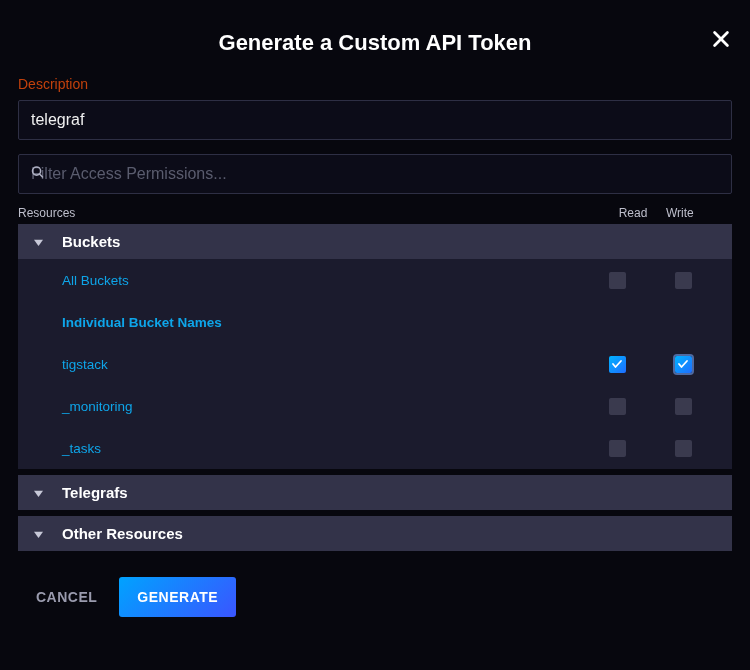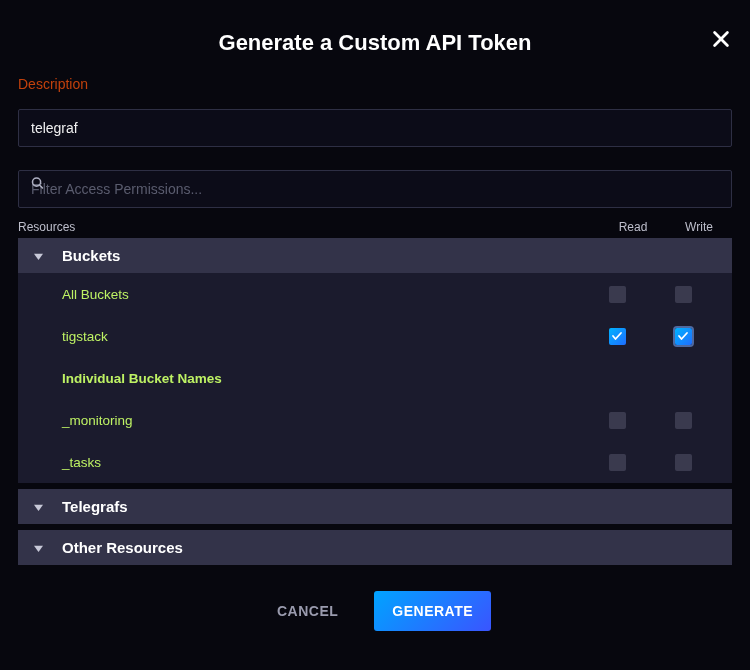--- a/index.html
+++ b/index.html
@@ -12,55 +12,55 @@
       overflow: hidden;
     }
     .modal { padding: 18px; }
     .header { position: relative; text-align: center; margin-bottom: 20px; margin-top: 12px; }
     .title { font-size: 22px; font-weight: 600; color: #fff; }
     .close { position: absolute; right: 0; top: -2px; color:#fff; cursor:pointer; }
     .close svg { width:22px; height:22px; }
     .field-label { font-size:14px; color:#c2410c; margin-bottom:8px; }
     .text-input {
       width:100%; background:#0c0c18; border:1px solid #2e2f44; color:#f0f0f0;
-      padding:10px 12px; font-size:14px; border-radius:2px; outline:none;margin-top:9px;
+      padding:10px 12px; font-size:16px; border-radius:2px; outline:none;
     }
     .search-wrap { position:relative; margin-top:14px; }
     .search-wrap .search-icn { position:absolute; left:12px; top:50%; transform:translateY(-50%); color:#aeb0c2; }
     .search-wrap .search-icn svg{ width:15px; height:15px;}
     .search-wrap input { }
     .search-wrap input::placeholder { color:#5a5c6e; }
     .col-headers { display:flex; align-items:center; font-size:12px; color:#bebfcc; margin-top:8px; padding:4px 0;}
     .col-res { flex:1; }
     .col-read { width:66px; text-align:center; }
-    .col-write { width:66px; text-align:center; }
+    .col-write { width:66px; text-align:left; }
     .group-head {
       background:#333349; height:35px; display:flex; align-items:center;
       padding:0 16px; font-size:15px; font-weight:600; color:#fff; cursor:pointer;
     }
     .group-head .chev { width:10px; margin-right:18px; color:#c8c9d8; }
     .group-head .chev svg{ width:9px; height:9px;}
     .rows { background:#1b1b2d; }
     .row {
       display:flex; align-items:center; height:42px; padding:0 16px; font-size:13.5px;
     }
     .row .indent { width:28px; }
-    .row .label { flex:1; color:#bef264; }
+    .row .label { flex:1; color:#0ea5e9; }
     .row .bold { font-weight:700; }
     .row .cell { width:66px; display:flex; justify-content:center; }
     .cbx {
       width:17px; height:17px; border-radius:2px; background:#3a3a4e; display:flex;
       align-items:center; justify-content:center; color:#fff; cursor:pointer;
     }
     .cbx.on { background: linear-gradient(135deg,#00b3ff,#1f6dff); }
     .cbx.on.highlight { box-shadow: 0 0 0 2px rgba(120,170,255,0.55); }
     .cbx svg{ width:12px; height:12px; display:none;}
     .cbx.on svg{ display:block;}
     .spacer { height:6px; }
-    .footer { display:flex; justify-content:center; gap:18px; margin-top:26px; }
+    .footer { display:flex; justify-content:flex-start; gap:4px; margin-top:26px; }
     .btn { border:none; background:none; font-size:14px; font-weight:700; letter-spacing:.5px; cursor:pointer; padding:12px 18px; }
     .btn-cancel { color:#9a9bae; }
     .btn-primary { background: linear-gradient(135deg,#00a3ff,#3a55ff); color:#fff; border-radius:3px; }
   </style>
 </head>
 <body>
 
 <div class="modal">
 
   <div class="header">
@@ -109,42 +109,42 @@
       <span class="cell">
           <span class="cbx"></span>
         </span>
       <span class="cell">
           <span class="cbx"></span>
         </span>
     </div>
 
     <div class="row">
       <span class="indent"></span>
+      <span class="label bold">Individual Bucket Names</span>
+      <span class="cell"></span>
+        <span class="cell"></span>
+    </div>
+
+    <div class="row">
+      <span class="indent"></span>
       <span class="label">tigstack</span>
       <span class="cell">
           <span class="cbx on">
             <svg viewBox="0 0 24 24" fill="none" stroke="white" stroke-width="3.5" stroke-linecap="round" stroke-linejoin="round">
               <polyline points="4,12 9,18 20,6"></polyline>
             </svg>
           </span>
         </span>
       <span class="cell">
           <span class="cbx on highlight">
             <svg viewBox="0 0 24 24" fill="none" stroke="white" stroke-width="3.5" stroke-linecap="round" stroke-linejoin="round">
               <polyline points="4,12 9,18 20,6"></polyline>
             </svg>
           </span>
         </span>
-    </div>
-
-    <div class="row">
-      <span class="indent"></span>
-      <span class="label bold">Individual Bucket Names</span>
-      <span class="cell"></span>
-        <span class="cell"></span>
     </div>
 
     <div class="row">
       <span class="indent"></span>
       <span class="label">_monitoring</span>
       <span class="cell">
           <span class="cbx"></span>
         </span>
       <span class="cell">
           <span class="cbx"></span>

